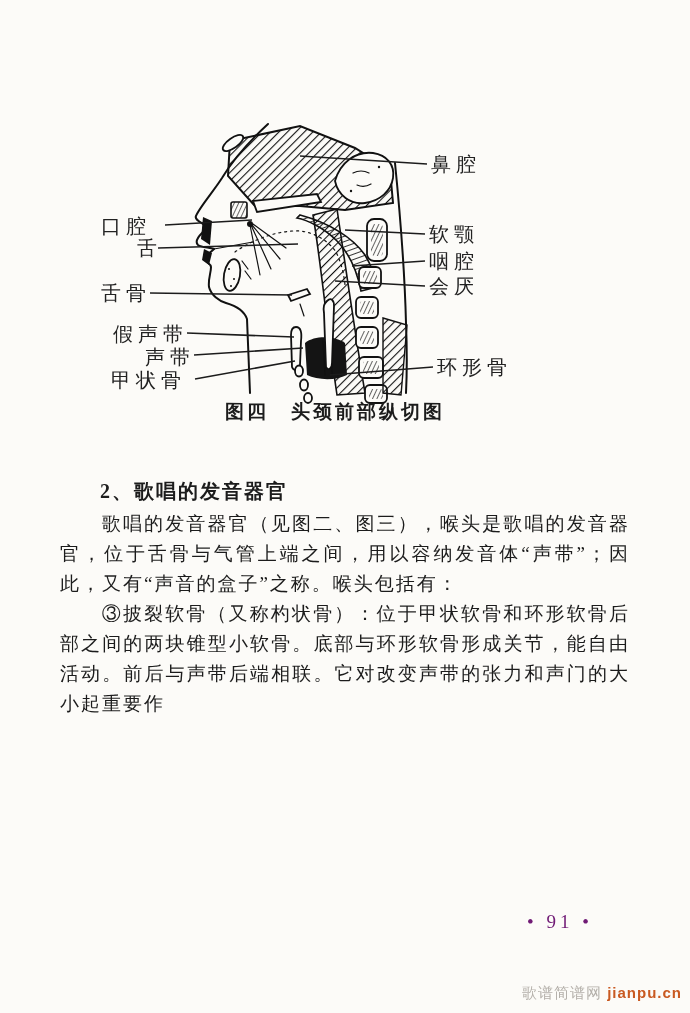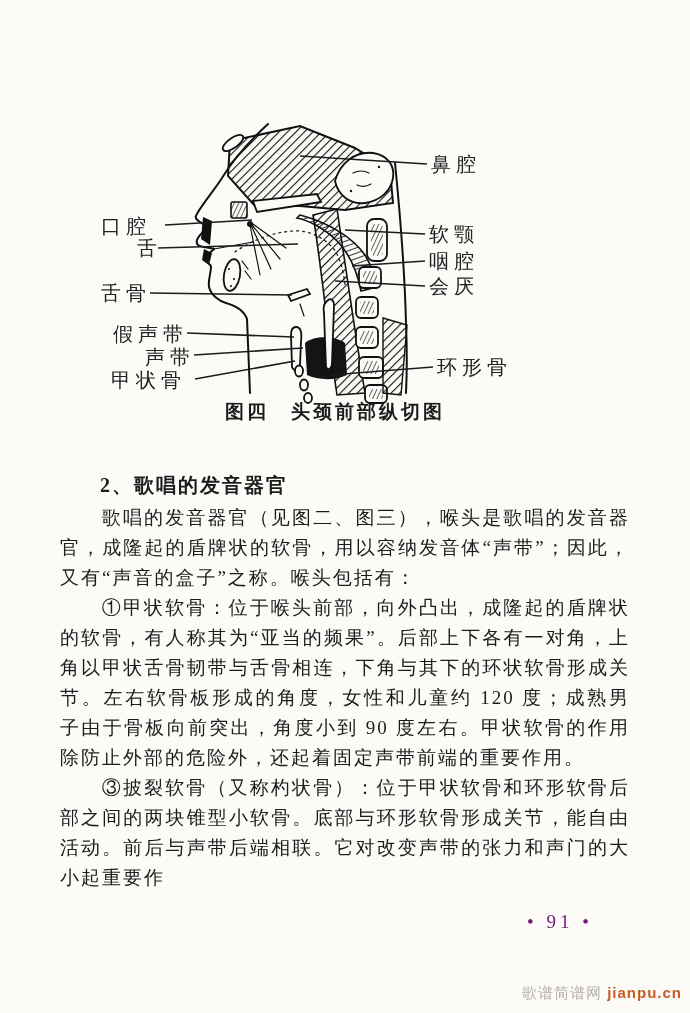--- a/index.html
+++ b/index.html
@@ -21,21 +21,21 @@
   .ink-thin{stroke:#111;fill:none;stroke-width:1.2;stroke-linecap:round;}
   .whitefill{fill:#fcfbf8;stroke:#111;stroke-width:1.8;}
   
   .text-col{
     position:absolute;left:60px;top:464px;width:570px;
     font-size:19px;line-height:30px;letter-spacing:2px;
     text-align:justify;
   }
   .text-col h2{
     font-size:20px;line-height:30px;font-weight:bold;
-    margin:6px 0 3px 40px;letter-spacing:2px;
+    margin:12px 0 3px 40px;letter-spacing:2px;
   }
   .text-col p{margin:0;text-indent:2.2em;}
   .page-number{
     position:absolute;left:527px;top:911px;
     font-size:19px;letter-spacing:4px;color:#701a75;
   }
   .watermark{
     position:absolute;right:8px;top:984px;
     font-size:15px;letter-spacing:1px;
     font-family:"Liberation Sans","DejaVu Sans",sans-serif;
@@ -169,22 +169,21 @@
       <text class="fig-label" x="334" y="165">咽腔</text>
       <text class="fig-label" x="334" y="190">会厌</text>
       <text class="fig-label" x="342" y="271">环形骨</text>
     </g>
 
     <text class="fig-caption" x="240" y="315" text-anchor="middle">图四　头颈前部纵切图</text>
   </svg>
 
   <div class="text-col">
     <h2>2、歌唱的发音器官</h2>
-    <p>歌唱的发音器官（见图二、图三），喉头是歌唱的发音器官，成隆起的盾牌状的软骨，用以容纳发音体“声带”；因此，又有“声音的盒子”之称。喉头包括有：</p>
-    <p>①甲状软骨：位于喉头前部，向外凸出，成隆起的盾牌状的软骨，有人称其为“亚当的频果”。后部上下各有一对角，上角以甲状舌骨韧带与舌骨相连，下角与其下的环状软骨形成关节。左右软骨板形成的角度，女性和儿童约 120 度；成熟男子由于骨板向前突出，角度小到 90 度左右。甲状软骨的作用除防止外部的危险外，还起着固定声带前端的重要作用。</p>
+    <p>歌唱的发音器官（见图二、图三），喉头是歌唱的发音器官，位于舌骨与气管上端之间，用以容纳发音体“声带”；因此，又有“声音的盒子”之称。喉头包括有：</p>
     <p>③披裂软骨（又称杓状骨）：位于甲状软骨和环形软骨后部之间的两块锥型小软骨。底部与环形软骨形成关节，能自由活动。前后与声带后端相联。它对改变声带的张力和声门的大小起重要作</p>
   </div>
 
   <div class="page-number">• 91 •</div>
 
   <div class="watermark">
     <span class="wm-site">歌谱简谱网</span>
     <span class="wm-url">jianpu.cn</span>
   </div>
 

